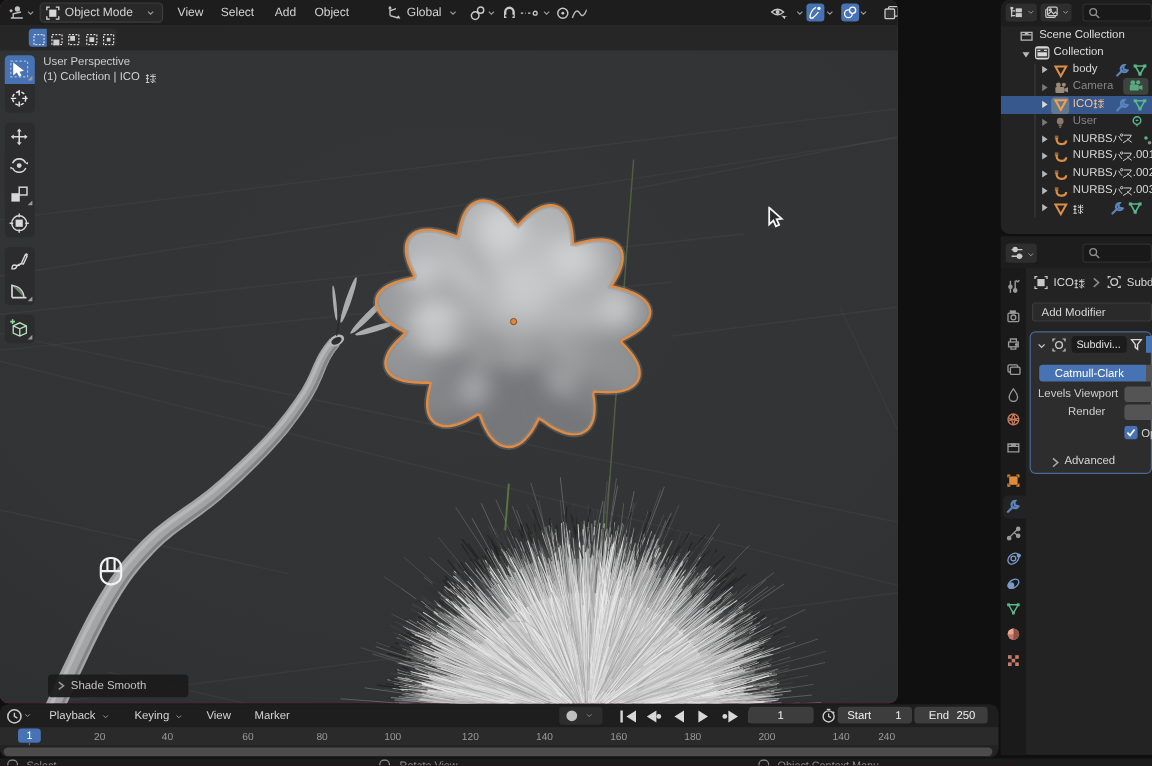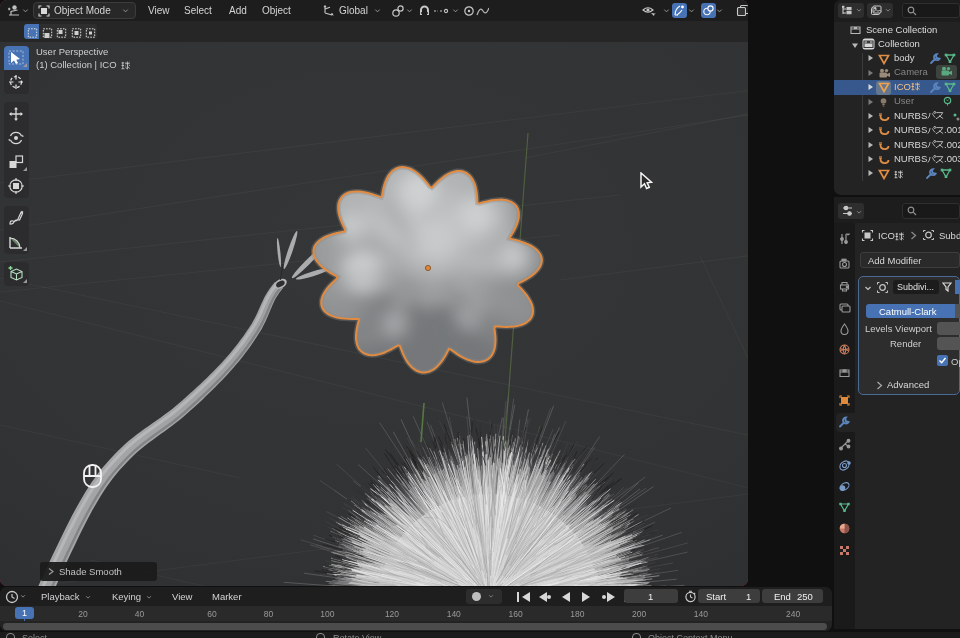--- a/index.html
+++ b/index.html
@@ -875,30 +875,30 @@
       </svg>
 <div class="abs" style="left:698px;top:2px;width:62px;height:14px;background:#3d3d3d;border-radius:3px"></div>
 <div class="txt" style="left:706px;top:3.5px;font-size:9.5px;color:#f0f0f0">Start</div>
 <div class="txt" style="left:746px;top:3.5px;font-size:9.5px;color:#f0f0f0">1</div>
 <div class="abs" style="left:762px;top:2px;width:61px;height:14px;background:#3d3d3d;border-radius:3px"></div>
 <div class="txt" style="left:774px;top:3.5px;font-size:9.5px;color:#f0f0f0">End</div>
 <div class="txt" style="left:797px;top:3.5px;font-size:9.5px;color:#f0f0f0">250</div>
 <div class="abs" style="left:0;top:19px;width:833px;height:15px;background:#2a2a2a"></div>
 <div class="txt" style="left:73.08px;top:22px;font-size:8.5px;color:#9a9a9a;width:20px;text-align:center">20</div>
 <div class="txt" style="left:134.86px;top:22px;font-size:8.5px;color:#9a9a9a;width:20px;text-align:left">40</div>
-<div class="txt" style="left:196.64000000000001px;top:22px;font-size:8.5px;color:#9a9a9a;width:20px;text-align:right">60</div>
+<div class="txt" style="left:196.64000000000001px;top:22px;font-size:8.5px;color:#9a9a9a;width:20px;text-align:center">60</div>
 <div class="txt" style="left:258.42px;top:22px;font-size:8.5px;color:#9a9a9a;width:20px;text-align:center">80</div>
 <div class="txt" style="left:320.2px;top:22px;font-size:8.5px;color:#9a9a9a;width:20px;text-align:left">100</div>
 <div class="txt" style="left:381.98px;top:22px;font-size:8.5px;color:#9a9a9a;width:20px;text-align:center">120</div>
 <div class="txt" style="left:443.76px;top:22px;font-size:8.5px;color:#9a9a9a;width:20px;text-align:center">140</div>
 <div class="txt" style="left:505.53999999999996px;top:22px;font-size:8.5px;color:#9a9a9a;width:20px;text-align:center">160</div>
 <div class="txt" style="left:567.3199999999999px;top:22px;font-size:8.5px;color:#9a9a9a;width:20px;text-align:center">180</div>
 <div class="txt" style="left:629.0999999999999px;top:22px;font-size:8.5px;color:#9a9a9a;width:20px;text-align:center">200</div>
 <div class="txt" style="left:690.88px;top:22px;font-size:8.5px;color:#9a9a9a;width:20px;text-align:center">140</div>
-<div class="txt" style="left:786px;top:22px;font-size:8.5px;color:#9a9a9a;width:20px;text-align:left">240</div>
+<div class="txt" style="left:726px;top:22px;font-size:8.5px;color:#9a9a9a;width:20px;text-align:right">240</div>
 <div class="abs" style="left:15px;top:19.5px;width:19px;height:12.5px;background:#4772b3;border-radius:3px"></div>
 <div class="txt" style="left:15px;top:20.5px;width:19px;text-align:center;font-size:9px;color:#fff">1</div>
 <div class="abs" style="left:23.7px;top:32px;width:1.5px;height:8px;background:#4772b3"></div>
 <div class="abs" style="left:0;top:34px;width:833px;height:10px;background:#232323"></div>
 <div class="abs" style="left:3px;top:36px;width:824px;height:6.5px;background:#4c4c4c;border-radius:3.5px"></div>
 </div>
 <div class="abs" style="left:0;top:632px;width:960px;height:6px;background:#1b1b1b;overflow:hidden">
 <div class="txt" style="left:22px;top:1px;font-size:9px;color:#8f8f8f">Select</div>
 <div class="txt" style="left:333px;top:1px;font-size:9px;color:#8f8f8f">Rotate View</div>
 <div class="txt" style="left:648px;top:1px;font-size:9px;color:#8f8f8f">Object Context Menu</div>

